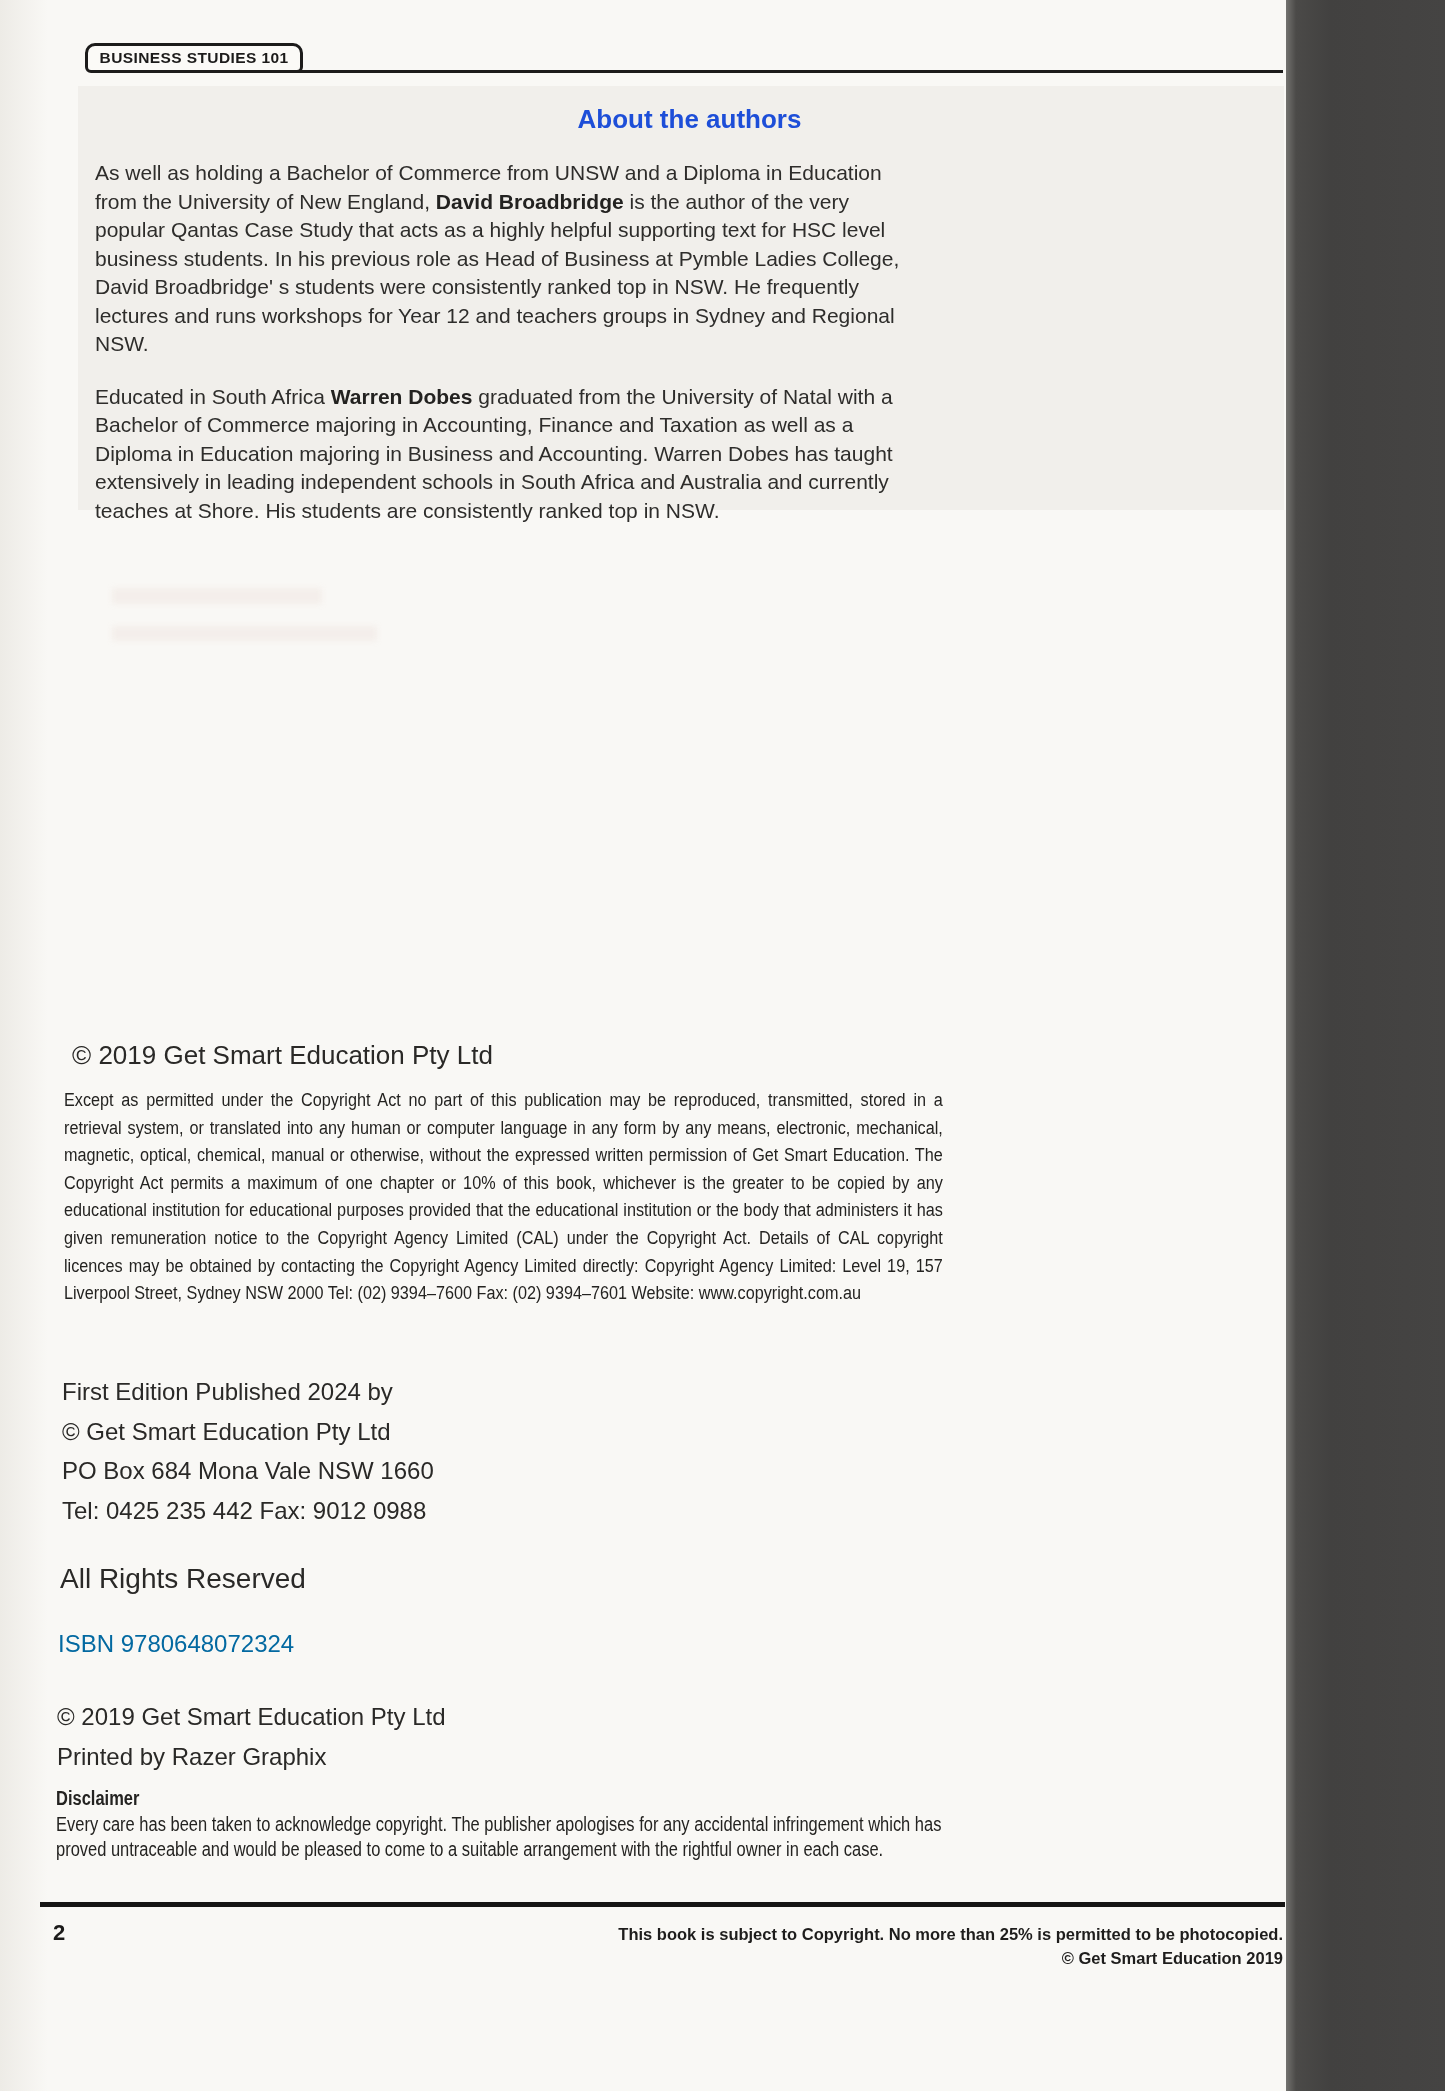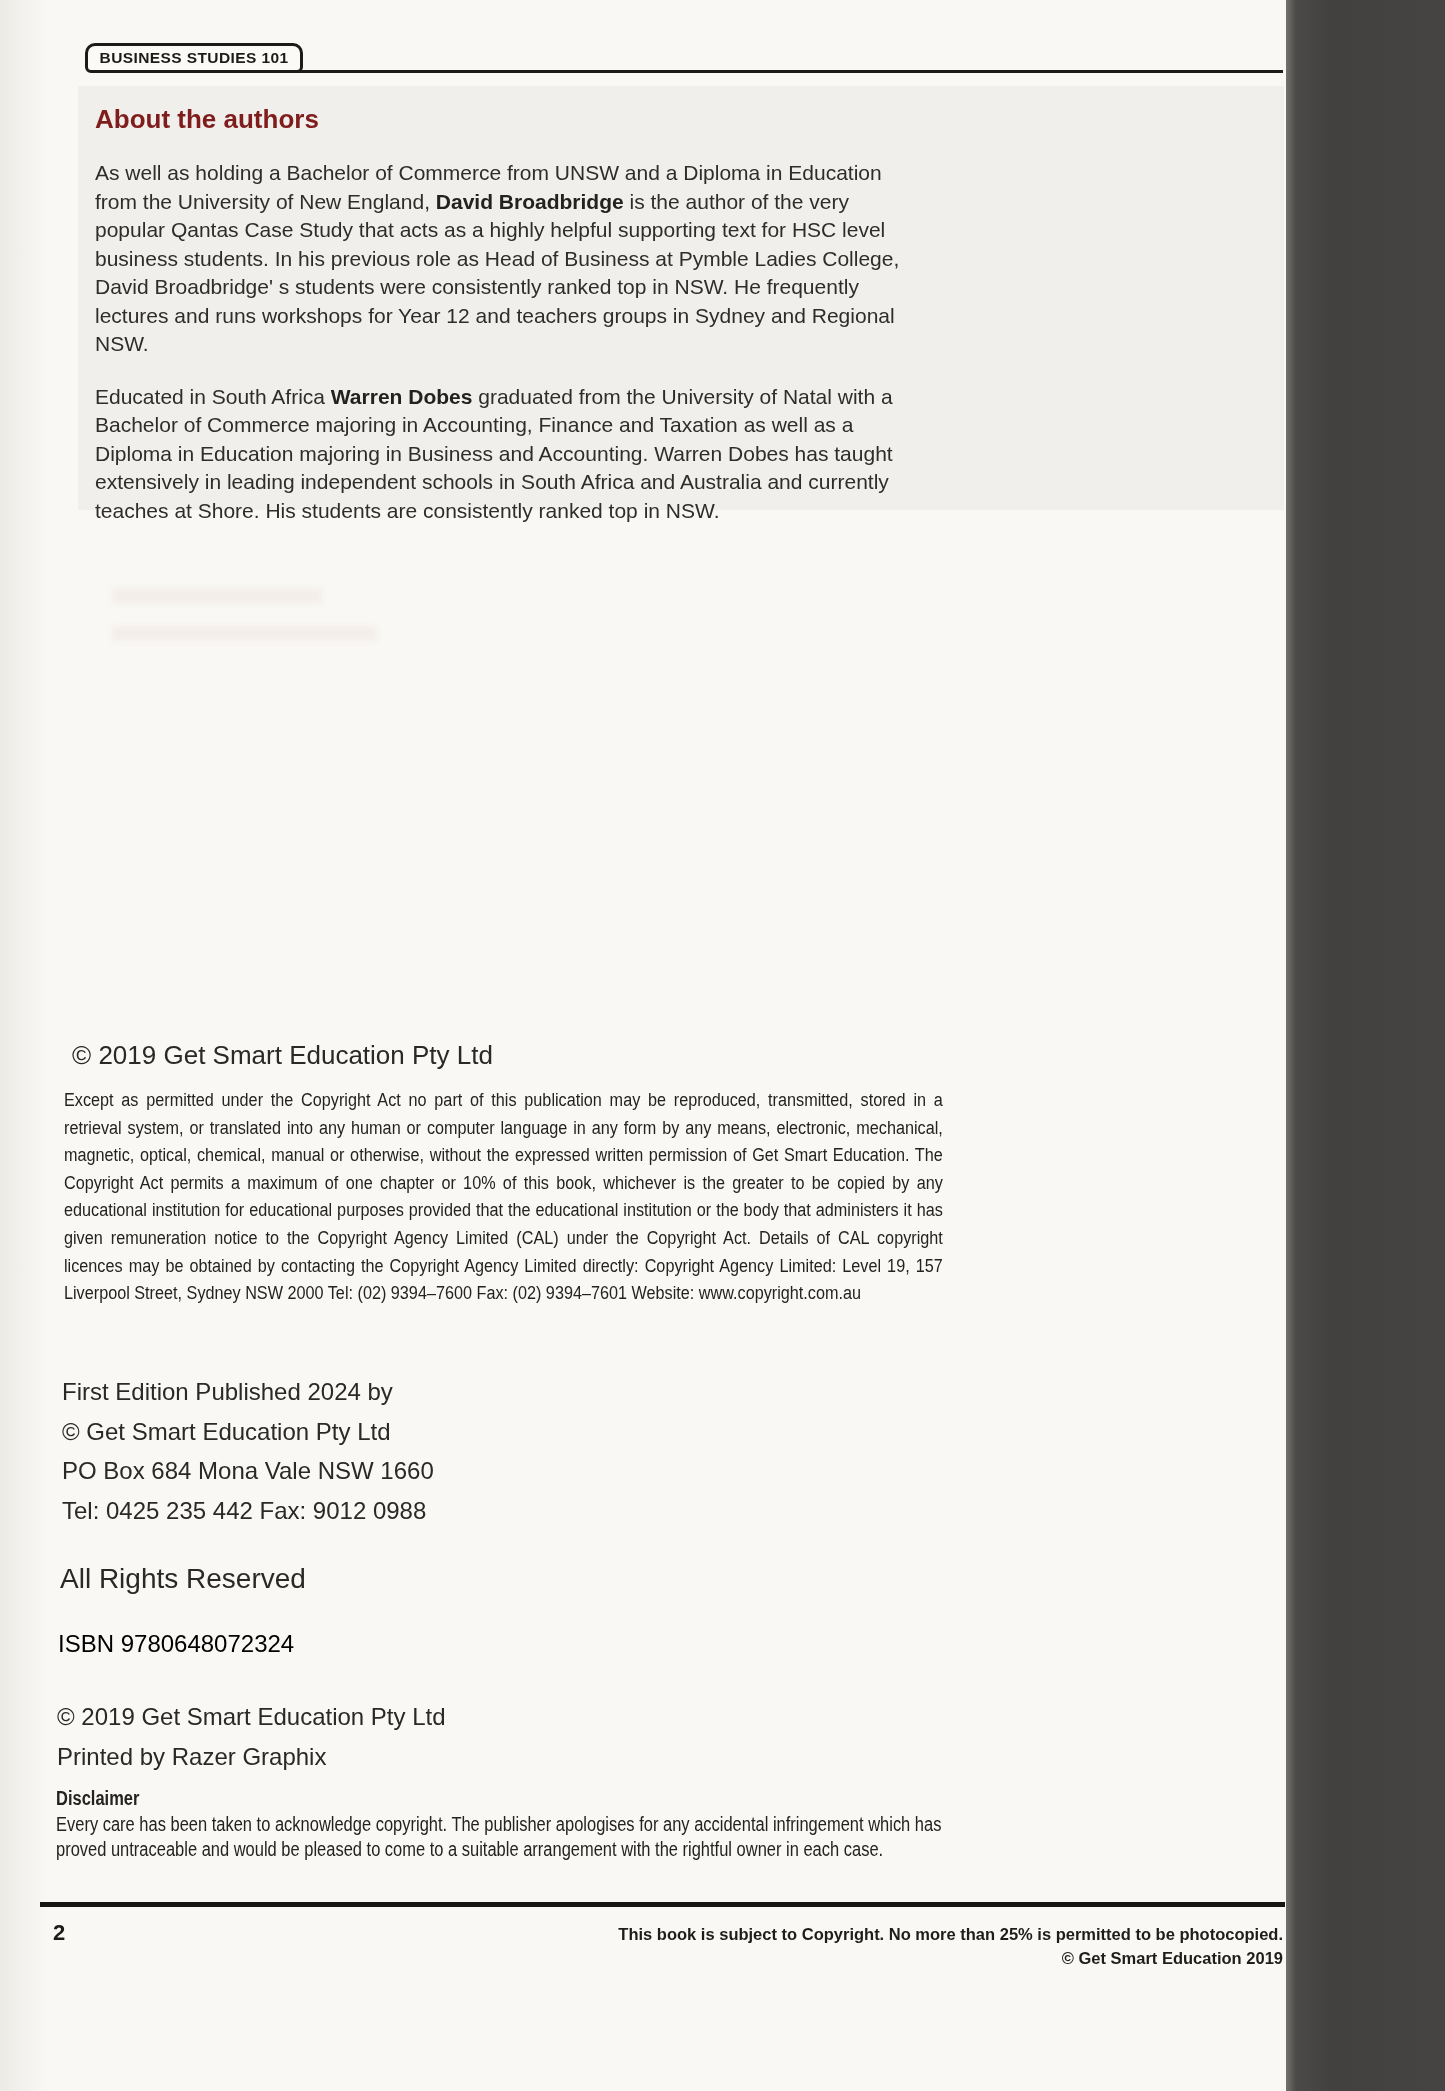--- a/index.html
+++ b/index.html
@@ -14,34 +14,34 @@
     background:linear-gradient(90deg,#73726f 0,#4b4a48 10px,#424140 45px,#454443 100%); }
 
   .tab { position:absolute; left:85px; top:43px; width:212px; height:24px;
     border:3px solid #1c1b1a; border-radius:10px 10px 6px 6px; background:#fbfaf7;
     display:flex; align-items:center; justify-content:center;
     font-size:15.5px; font-weight:bold; letter-spacing:.4px; color:#1c1b1a; }
   .header-rule { position:absolute; left:295px; top:70px; width:988px; height:3px; background:#1c1b1a; }
 
   .about-box { position:absolute; left:78px; top:86px; width:1206px; height:424px;
     background:#f1efeb; box-sizing:border-box; padding:18px 0 0 17px; }
-  .about-heading { margin:0; font-size:26px; font-weight:bold; color:#7f1d1d; }
+  .about-heading { margin:0; font-size:26px; font-weight:bold; color:#1d4ed8;text-align:center; }
   .about-box p { width:825px; margin:24px 0 0 0; font-size:21px; line-height:28.5px; color:#2e2d2b; }
   .about-box p.second { }
   .author-name { font-weight:bold; color:#232220; }
 
   .copyline { position:absolute; left:72px; top:1040px; font-size:26px; color:#2a2927; }
 
   .legal { position:absolute; left:64px; top:1086px; width:1040px;
     font-size:19.2px; line-height:27.6px; text-align:justify; color:#242321;
     transform:scaleX(0.845); transform-origin:0 0; }
 
   .pub-block { position:absolute; left:62px; top:1372px; font-size:24px; line-height:39.5px; color:#2a2927; }
   .rights   { position:absolute; left:60px; top:1563px; font-size:28px; color:#2a2927; }
-  .isbn     { position:absolute; left:58px; top:1630px; font-size:24px; color:#000000; }
+  .isbn     { position:absolute; left:58px; top:1630px; font-size:24px; color:#0369a1; }
   .copy2    { position:absolute; left:57px; top:1697px; font-size:24px; line-height:39.5px; color:#2a2927; }
 
   .disclaimer { position:absolute; left:56px; top:1786px; width:1060px;
     font-size:19.5px; line-height:25.5px; color:#242321;
     transform:scaleX(0.845); transform-origin:0 0; }
   .disclaimer .dh { font-weight:bold; }
 
   .bottom-rule { position:absolute; left:40px; top:1902px; width:1245px; height:5px; background:#161514; }
   .pagenum { position:absolute; left:53px; top:1920px; font-size:22px; font-weight:bold; color:#1c1b1a; }
   .footer-note { position:absolute; right:162px; top:1922px; text-align:right;

